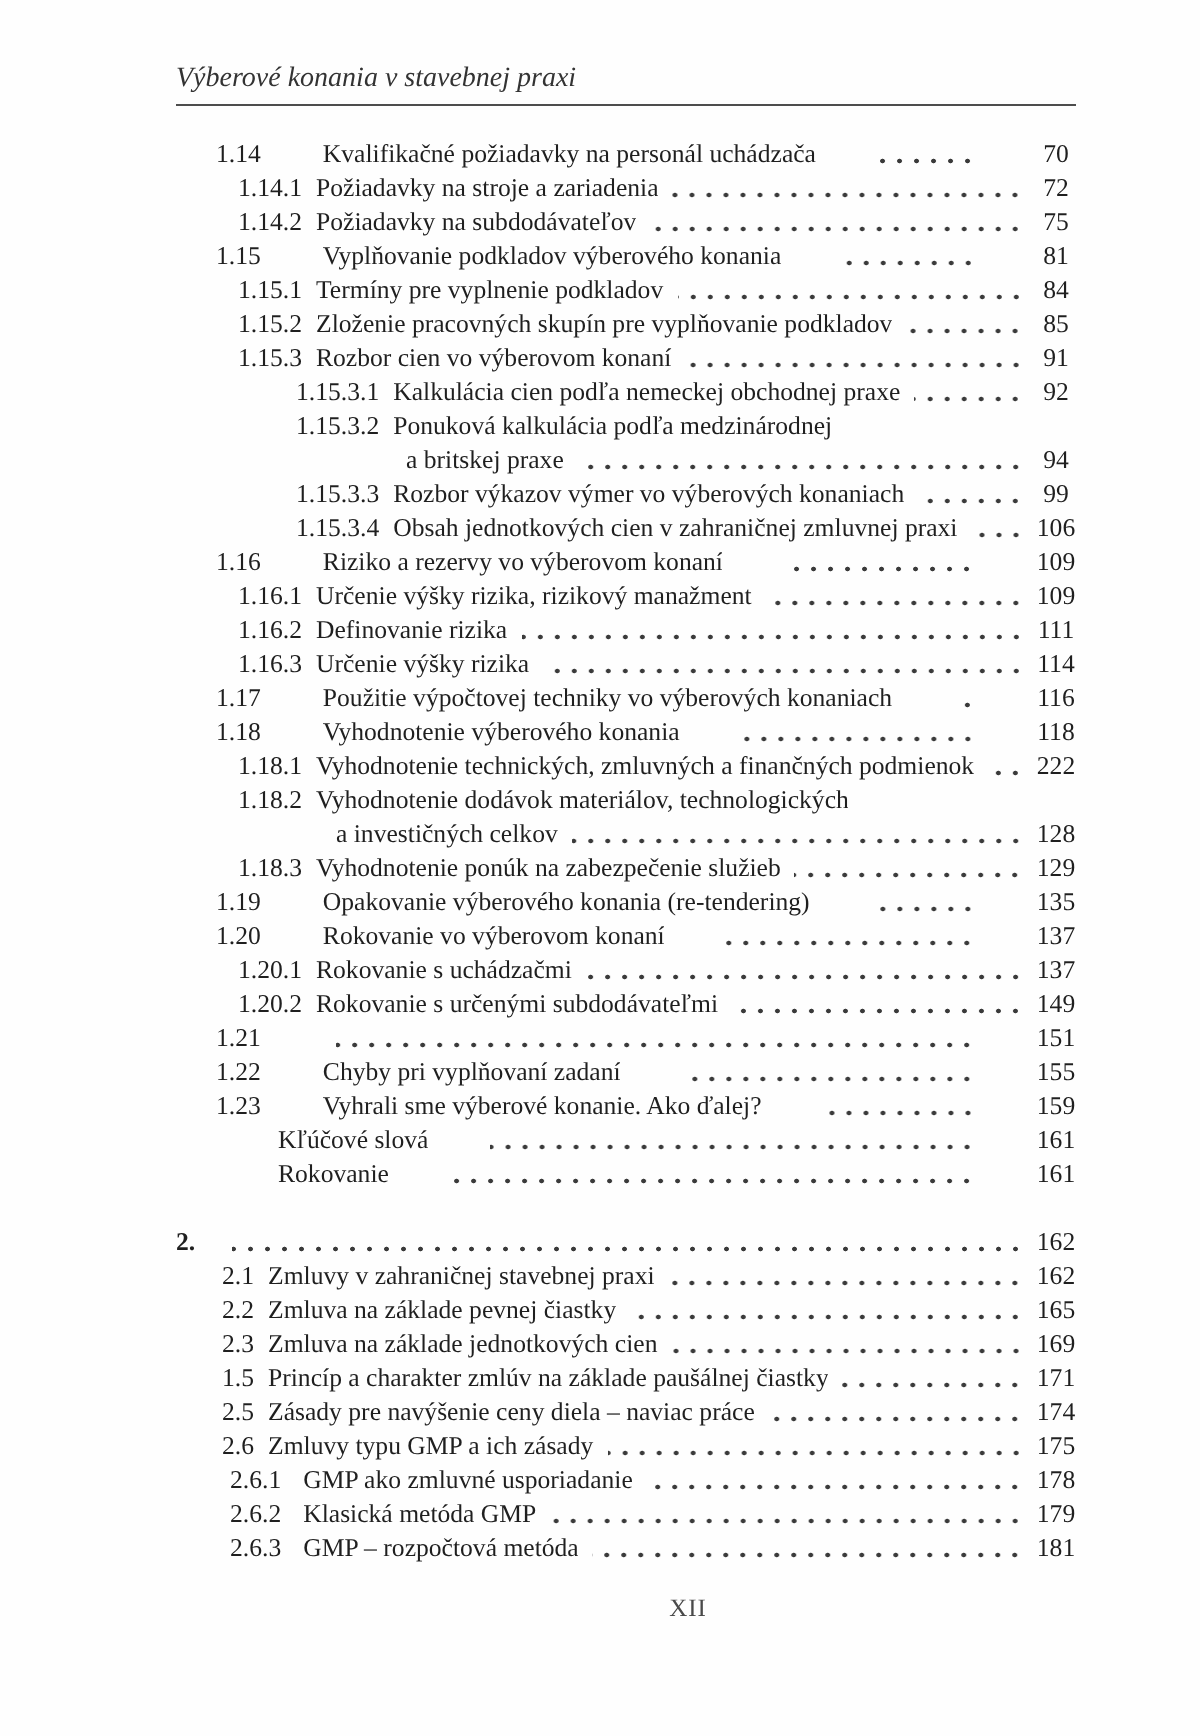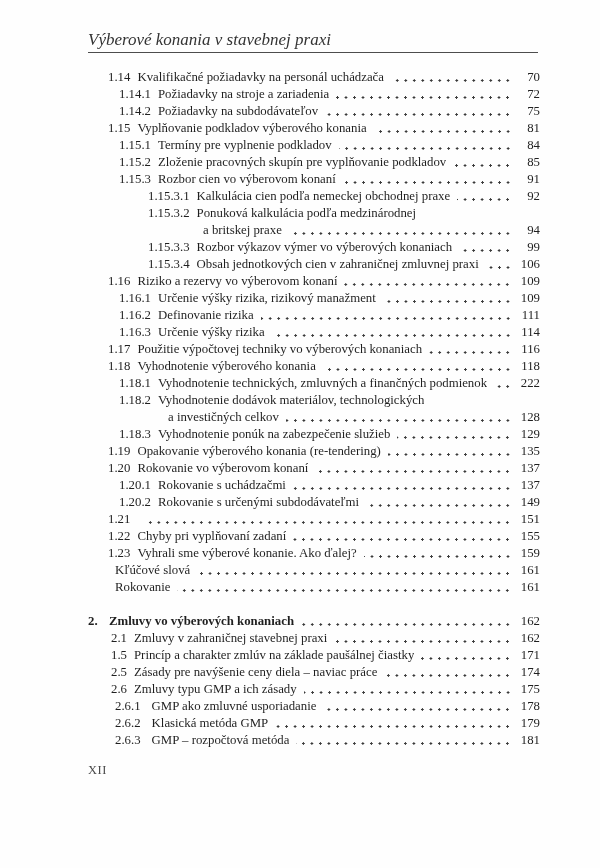--- a/index.html
+++ b/index.html
@@ -11,21 +11,21 @@
   .page {
     position: relative;
     width: 600px; height: 868px;
     background: #fefefe;
     overflow: hidden;
     color: #222;
   }
   .running-head {
     margin: 32px 62px 0 88px;
     font-style: italic;
-    font-size: 17px;
+    font-size: 14px;
     line-height: 15px;
     color: #333;
     padding-bottom: 5px;
     border-bottom: 1.5px solid #4d4d4d;
   }
   .toc {
     margin: 16px 60px 0 88px;
     font-size: 12.8px;
     line-height: 17px;
     color: #1f1f1f;
@@ -46,39 +46,40 @@
     align-self: flex-end;
     margin: 0 4px 3.5px 7px;
     background-image: radial-gradient(circle at 50% 50%, #3a3a3a 1px, rgba(0,0,0,0) 1.35px);
     background-size: 8.5px 5px;
     background-repeat: repeat-x;
     background-position: right center;
   }
   .page-num {
     flex: 0 0 auto;
     min-width: 24px;
-    text-align: right;
+    text-align: center;
   }
   
-  .lv-s2 { padding-left: 20px; }
+  .lv-s2 { padding-left: 20px; gap: 24px; }
   .lv-s3 { padding-left: 31px; }
   .lv-s4 { padding-left: 60px; }
   .cont-s3 { padding-left: 80px; }
   .cont-s4 { padding-left: 115px; }
   .lv-ch { padding-left: 0; font-weight: bold; }
   .lv-ch .num { min-width: 14px; }
   .lv-ch .page-num, .lv-ch .leader { font-weight: normal; }
   .lv-c1 { padding-left: 7px; margin-left: 16px; }
   .lv-c2 { padding-left: 27px; }
   .lv-c2 .num { margin-right: 11px; }
   .folio {
     margin: 14px 0 0 88px;
     font-size: 12.5px;
     color: #4a4a4a;
     letter-spacing: 0.5px;
+    text-align: center;
   }
 </style>
 </head>
 <body>
 
 <div class="page">
   <div class="running-head">Výberové konania v stavebnej praxi</div>
 
   <div class="toc">
       <div class="toc-section">
@@ -258,29 +259,40 @@
         <div class="row lv-s2">
           <span class="num"></span>
           <span class="title">Rokovanie</span>
           <span class="leader"></span>
           <span class="page-num">161</span>
         </div>
       </div>
       <div class="toc-section">
         <div class="row lv-ch">
           <span class="num">2.</span>
-          <span class="title">Zmluvy vo výberových konaniach</span>
           <span class="leader"></span>
           <span class="page-num">162</span>
         </div>
         <div class="row lv-c1">
           <span class="num">2.1</span>
           <span class="title">Zmluvy v zahraničnej stavebnej praxi</span>
           <span class="leader"></span>
           <span class="page-num">162</span>
+        </div>
+        <div class="row lv-c1">
+          <span class="num">2.2</span>
+          <span class="title">Zmluva na základe pevnej čiastky</span>
+          <span class="leader"></span>
+          <span class="page-num">165</span>
+        </div>
+        <div class="row lv-c1">
+          <span class="num">2.3</span>
+          <span class="title">Zmluva na základe jednotkových cien</span>
+          <span class="leader"></span>
+          <span class="page-num">169</span>
         </div>
         <div class="row lv-c1">
           <span class="num">1.5</span>
           <span class="title">Princíp a charakter zmlúv na základe paušálnej čiastky</span>
           <span class="leader"></span>
           <span class="page-num">171</span>
         </div>
         <div class="row lv-c1">
           <span class="num">2.5</span>
           <span class="title">Zásady pre navýšenie ceny diela – naviac práce</span>

